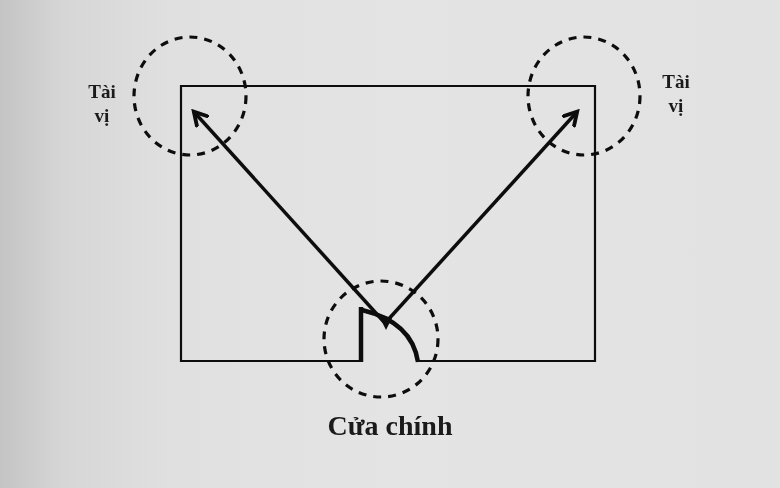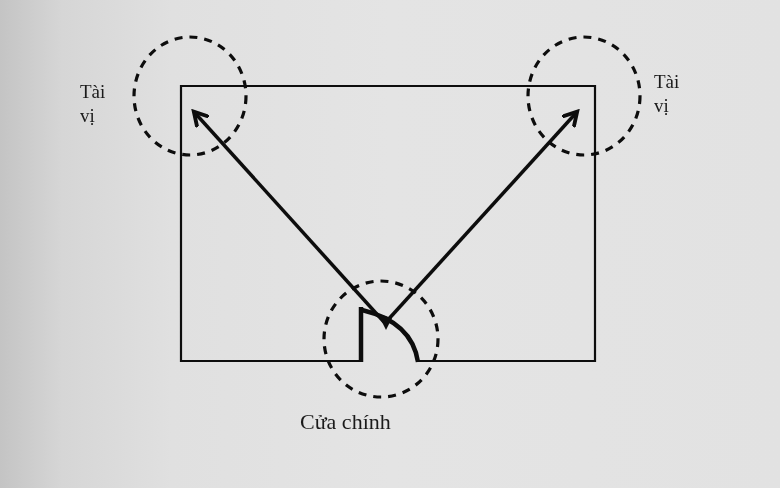--- a/index.html
+++ b/index.html
@@ -5,26 +5,26 @@
     html, body { margin: 0; padding: 0; }
     body { width: 780px; height: 488px; overflow: hidden; }
     .canvas {
       position: relative; width: 780px; height: 488px;
       background: linear-gradient(90deg, #c4c4c4 0%, #d6d6d6 8%, #e0e0e0 22%, #e4e4e4 50%, #e2e2e2 100%);
     }
     svg { position: absolute; left: 0; top: 0; }
     .label {
       position: absolute;
       font-family: "Liberation Serif", "DejaVu Serif", serif;
-      font-weight: normal; color: #1a1a1a;
-      line-height: 1.25;
+      font-weight: bold; color: #1a1a1a;
+      text-align: center; line-height: 1.25;
     }
     .label-left { left: 80px; top: 80px; width: 44px; font-size: 19px; }
     .label-right { left: 654px; top: 70px; width: 44px; font-size: 19px; }
-    .label-door { left: 300px; top: 408px; width: 180px; font-size: 22px; }
+    .label-door { left: 300px; top: 408px; width: 180px; font-size: 28px; }
     .label span { display: block; }
   </style>
 </head>
 <body>
 
 <div class="canvas">
   <svg width="780" height="488" viewBox="0 0 780 488">
     <defs>
       <marker id="arrowhead" viewBox="0 0 10 10" refX="7" refY="5" markerWidth="5" markerHeight="5" orient="auto-start-reverse">
         <path d="M1,1 L8,5 L1,9" fill="none" stroke="#0d0d0d" stroke-width="2.2" stroke-linecap="square"></path>

